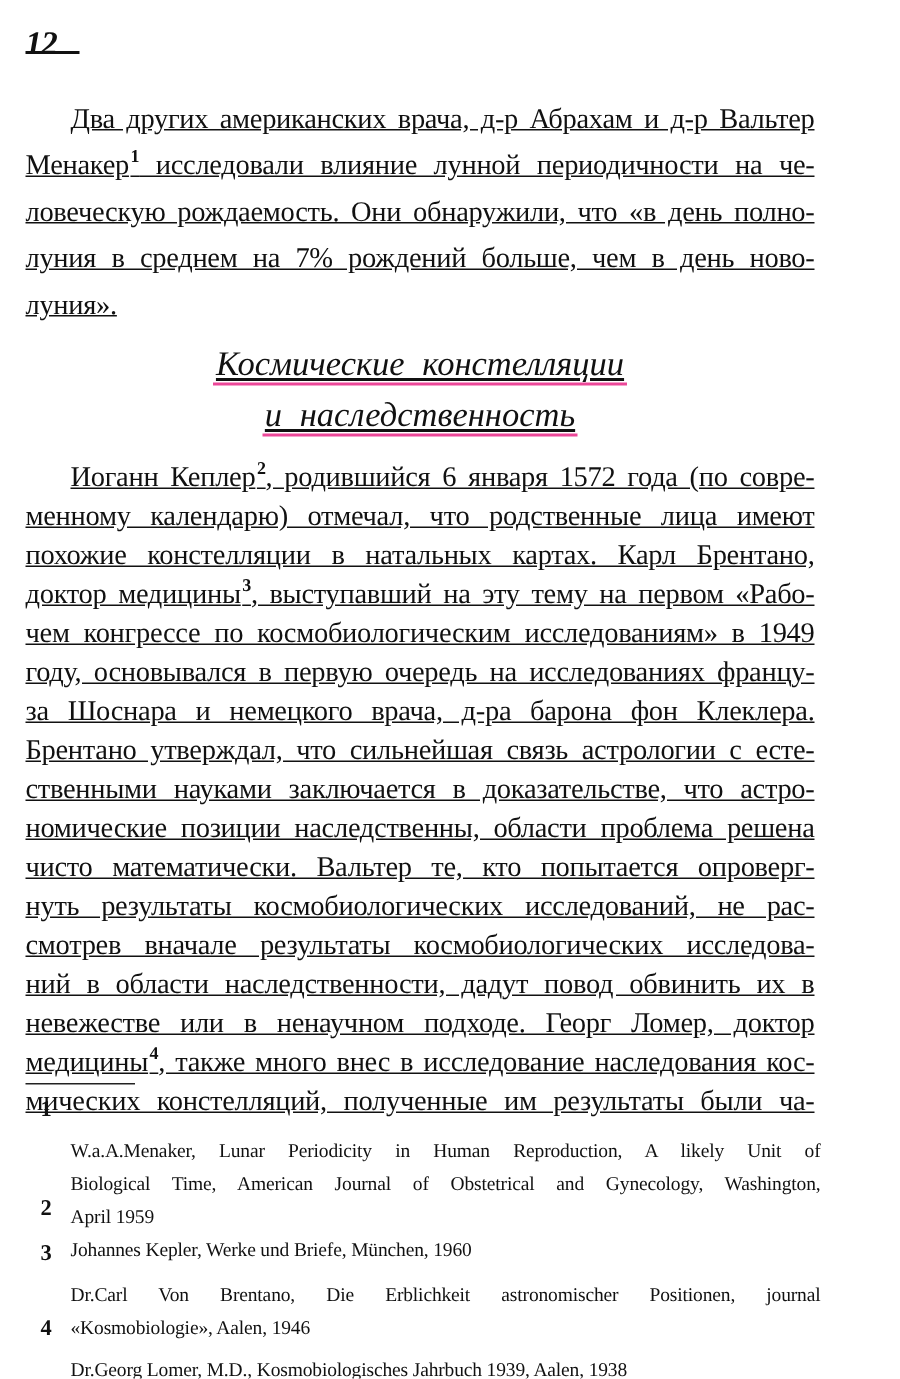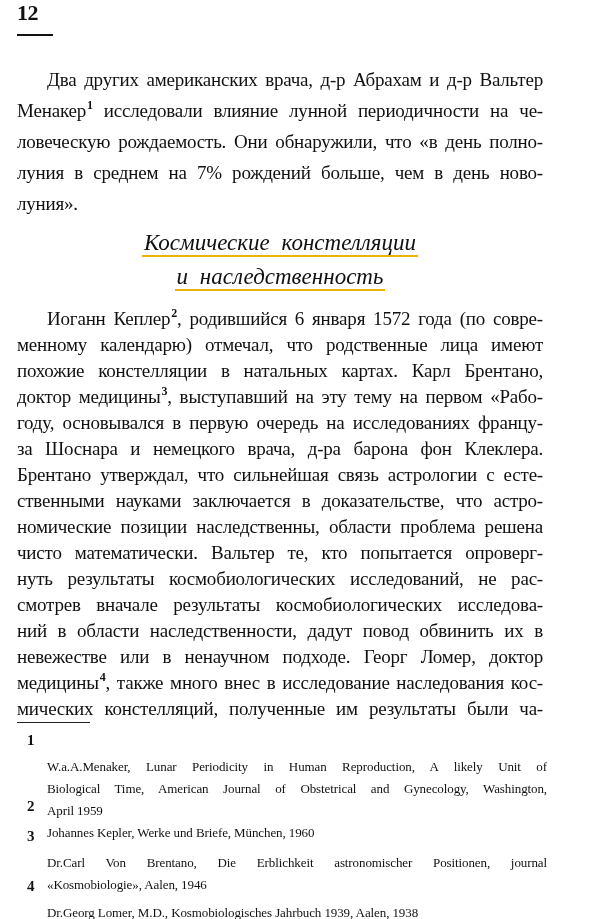--- a/index.html
+++ b/index.html
@@ -11,25 +11,26 @@
       width: 600px;
       height: 919px;
       position: relative;
       overflow: hidden;
       color: #111111;
       font-family: "Liberation Serif", "DejaVu Serif", serif;
     }
     .page-number {
       position: absolute;
       left: 17px;
-      top: 1px;
+      top: 17px;
       font-size: 22px;
       font-weight: bold;
       line-height: 24px;
       letter-spacing: -0.5px;
+      font-style: italic;
     }
     .page-number-rule {
       position: absolute;
       left: 17px;
       top: 34px;
       width: 36px;
       height: 2px;
       background: #111111;
     }
     .para {
@@ -40,20 +41,21 @@
       text-align: justify;
       text-align-last: left;
       margin: 0;
       letter-spacing: -0.2px;
     }
     .para .line {
       display: block;
       white-space: nowrap;
       text-align: justify;
       text-align-last: justify;
+      text-decoration: underline;
     }
     .para .line.last {
       text-align-last: left;
     }
     .para .line.indent {
       padding-left: 30px;
     }
     .para1 {
       top: 64px;
       line-height: 31px;
@@ -77,24 +79,25 @@
       width: 560px;
       text-align: center;
       font-style: italic;
       font-size: 23px;
       line-height: 30px;
       top: 228px;
       word-spacing: 6px;
     }
     .heading .hline {
       display: inline-block;
-      border-bottom: 2px solid #eab308;
+      border-bottom: 2px solid #ec4899;
       padding: 0 2px 0 2px;
       line-height: 24px;
       margin-bottom: 5px;
+      text-decoration: underline;
     }
     .fn-rule {
       position: absolute;
       left: 17px;
       top: 722px;
       width: 73px;
       height: 1px;
       background: #222222;
     }
     .footnote {
@@ -146,20 +149,21 @@
 <div class="heading">
   <span class="hline">Космические констелляции</span><br>
   <span class="hline">и наследственность</span>
 </div>
 
 <div class="para para2">
   <span class="line indent"><span>Иоганн Кеплер</span><sup class="fn">2</sup><span>, родившийся 6 января 1572 года (по совре-</span></span>
   <span class="line">менному календарю) отмечал, что родственные лица имеют</span>
   <span class="line">похожие констелляции в натальных картах. Карл Брентано,</span>
   <span class="line"><span>доктор медицины</span><sup class="fn">3</sup><span>, выступавший на эту тему на первом «Рабо-</span></span>
+  <span class="line">чем конгрессе по космобиологическим исследованиям» в 1949</span>
   <span class="line">году, основывался в первую очередь на исследованиях францу-</span>
   <span class="line">за Шоснара и немецкого врача, д-ра барона фон Клеклера.</span>
   <span class="line">Брентано утверждал, что сильнейшая связь астрологии с есте-</span>
   <span class="line">ственными науками заключается в доказательстве, что астро-</span>
   <span class="line">номические позиции наследственны, области проблема решена</span>
   <span class="line">чисто математически. Вальтер те, кто попытается опроверг-</span>
   <span class="line">нуть результаты космобиологических исследований, не рас-</span>
   <span class="line">смотрев вначале результаты космобиологических исследова-</span>
   <span class="line">ний в области наследственности, дадут повод обвинить их в</span>
   <span class="line">невежестве или в ненаучном подходе. Георг Ломер, доктор</span>

